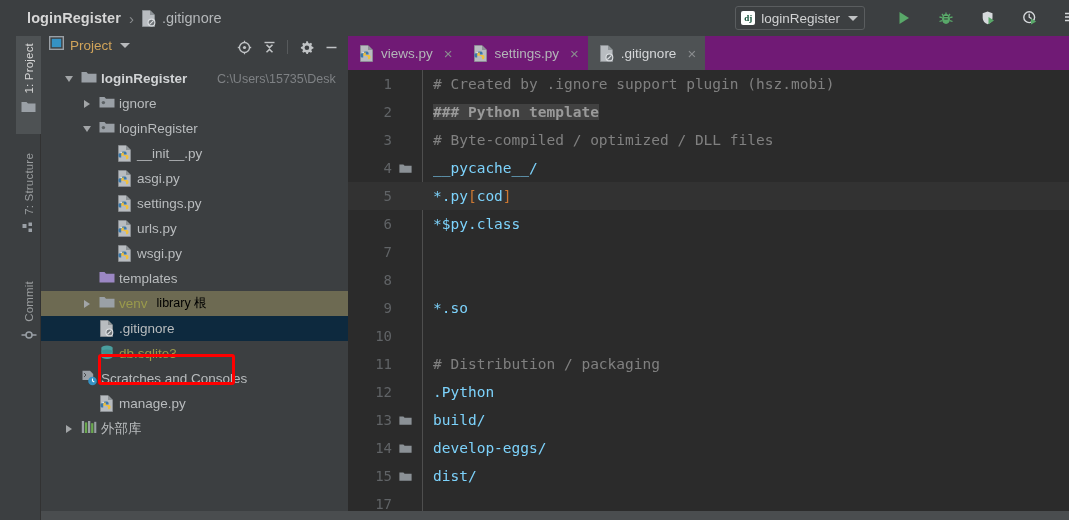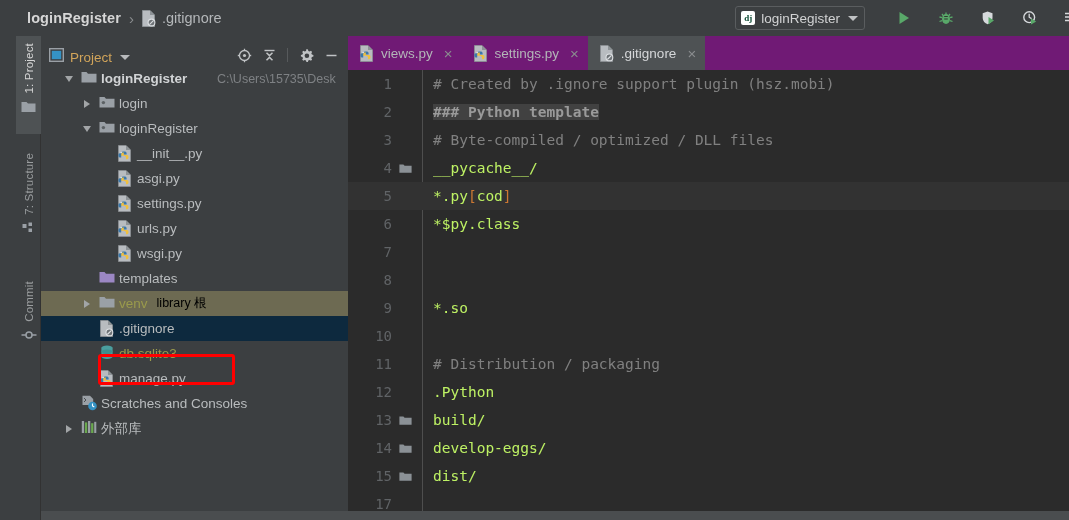--- a/index.html
+++ b/index.html
@@ -70,21 +70,21 @@
   .vtab.active { background: #4e5254; }
   .vtab.active .vlabel { color: #d6d6d6; }
   .vtab .vicon { margin-top: 5px; }
 
   
   #project {
     position: absolute; left: 25px; top: 36px; width: 307px; height: 484px;
     background: #3c3f41;
   }
   #project-header {
-    height: 30px; display: flex; align-items: flex-end; padding: 0 6px 0 8px;
+    height: 30px; display: flex; align-items: flex-start; padding: 0 6px 0 8px;
   }
   .ph-left { display: flex; align-items: center; gap: 6px; flex: 1; }
   .ph-title { color: #d1a45a; font-size: 13.5px; }
   .ph-icons { display: flex; align-items: center; gap: 3px; }
   .ph-btn {
     width: 22px; height: 22px; display: flex; align-items: center; justify-content: center;
   }
   .ph-div { width: 1px; height: 14px; background: #575a5c; margin: 0 4px; }
 
   #tree {
@@ -154,21 +154,21 @@
     position: absolute; left: 51px; top: 7px; width: 14px; height: 12px;
   }
   #gutterline {
     position: absolute; left: 74px; top: 0; width: 1px; height: 450px;
     background: #4e4e4e;
   }
   .ctext {
     position: absolute; left: 85px; line-height: 28px; white-space: pre;
   }
   .c-comment { color: #808080; }
-  .c-green   { color: #bef264; text-align: right; }
+  .c-green   { color: #7dd3fc; text-align: right; }
   .c-orange  { color: #cc7832; }
   .c-head    { color: #9a9a9a; font-weight: bold; background: #414141; }
 
   #hscroll {
     position: absolute; left: 85px; bottom: 0; width: 457px; height: 7px;
     background: #595b5d; border-radius: 3px;
   }
   #watermark {
     position: absolute; right: 12px; bottom: 18px;
     color: #cfd1d3; font-size: 13px;
@@ -328,21 +328,21 @@
           <span class="sub" style="left: 175.9px;">C:\Users\15735\Desk</span>
         </div>
         <div class="row" style="top: 0px;">
           <span class="twisty" style="left: 40px;">
             <span class="tri-r"></span>
           </span>
           <span class="ico" style="left: 58px; top: 4px;"><svg xmlns="http://www.w3.org/2000/svg" width="16" height="14" viewBox="0 0 16 14">
               <path d="M0.5 2 H5.5 L7 3.8 H15.5 V12.5 H0.5 Z" fill="#9aa0a6"></path>
               <circle cx="4.4" cy="7.6" r="1.7" fill="#5c6164"></circle>
             </svg></span>
-          <span class="lbl" style="left: 78px;">login</span>
+          <span class="lbl" style="left: 78px;">ignore</span>
         </div>
         <div class="row" style="top: 0px;">
           <span class="twisty" style="left: 40px;">
             <span class="tri-d"></span>
           </span>
           <span class="ico" style="left: 58px; top: 4px;"><svg xmlns="http://www.w3.org/2000/svg" width="16" height="14" viewBox="0 0 16 14">
               <path d="M0.5 2 H5.5 L7 3.8 H15.5 V12.5 H0.5 Z" fill="#9aa0a6"></path>
               <circle cx="4.4" cy="7.6" r="1.7" fill="#5c6164"></circle>
             </svg></span>
           <span class="lbl" style="left: 78px;">loginRegister</span>
@@ -425,37 +425,37 @@
         <div class="row" style="top: 0px;">
           <span class="ico" style="left: 58px; top: 4px;"><svg xmlns="http://www.w3.org/2000/svg" width="16" height="15" viewBox="0 0 16 15">
               <ellipse cx="8" cy="2.8" rx="5.6" ry="2.2" fill="#4a9e9e"></ellipse>
               <path d="M2.4 2.8 V11.8 C2.4 13 4.9 14 8 14 C11.1 14 13.6 13 13.6 11.8 V2.8" fill="#4a9e9e"></path>
               <ellipse cx="8" cy="6.6" rx="5.6" ry="2.1" fill="#3c8d8d"></ellipse>
               <ellipse cx="8" cy="10" rx="5.6" ry="2.1" fill="#3c8d8d"></ellipse>
             </svg></span>
           <span class="lbl olive" style="left: 78px;">db.sqlite3</span>
         </div>
         <div class="row" style="top: 0px;">
-          <span class="ico" style="left: 58px; top: 4px;"><svg xmlns="http://www.w3.org/2000/svg" width="16" height="17" viewBox="0 0 16 17">
-              <path d="M1.5 0.5 H9 L13.5 5 V16.5 H1.5 Z" fill="#b8bcc0" stroke="#8d9296" stroke-width=".8"></path>
-              <path d="M9 0.5 V5 H13.5" fill="#8d9296"></path>
-              <path d="M4.2 8.2 C4.2 7 5.1 6.4 7 6.4 C8.9 6.4 9.6 7 9.6 8.2 V9.6 H6.6 C5.2 9.6 4.2 10.3 4.2 11.6 V12.4 H2.8 C1.9 12.4 1.4 11.6 1.4 10.3 C1.4 9 1.9 8.2 2.8 8.2 Z" fill="#3c78aa"></path>
-              <path d="M11.3 9.4 C12.2 9.4 12.7 10.2 12.7 11.5 C12.7 12.8 12.2 13.6 11.3 13.6 H10.2 V12.2 C10.2 10.9 9.2 10.2 7.8 10.2 H5.4 V8.8 C5.4 7.6 6.1 7 8 7 V9.4 Z" fill="#f0c040" transform="translate(-1.2,0.6)"></path>
-              <circle cx="4.2" cy="7.6" r=".7" fill="#ffffff"></circle>
-            </svg></span>
-          <span class="lbl" style="left: 78px;">manage.py</span>
-        </div>
-        <div class="row" style="top: 0px;">
           <span class="ico" style="left: 40px; top: 4px;"><svg xmlns="http://www.w3.org/2000/svg" width="17" height="16" viewBox="0 0 17 16">
               <path d="M1.5 0.8 H9 L12.2 4 V10 H1.5 Z" fill="#9aa0a6"></path>
               <path d="M3 3 L5 5 L3 7" stroke="#4a4d4f" stroke-width="1" fill="none"></path>
               <circle cx="11.5" cy="11" r="4.3" fill="#3592c4"></circle>
               <path d="M11.5 8.5 V11 L13.3 12" stroke="#ffffff" stroke-width="1.1" fill="none"></path>
             </svg></span>
           <span class="lbl" style="left: 60px;">Scratches and Consoles</span>
+        </div>
+        <div class="row" style="top: 0px;">
+          <span class="ico" style="left: 58px; top: 4px;"><svg xmlns="http://www.w3.org/2000/svg" width="16" height="17" viewBox="0 0 16 17">
+              <path d="M1.5 0.5 H9 L13.5 5 V16.5 H1.5 Z" fill="#b8bcc0" stroke="#8d9296" stroke-width=".8"></path>
+              <path d="M9 0.5 V5 H13.5" fill="#8d9296"></path>
+              <path d="M4.2 8.2 C4.2 7 5.1 6.4 7 6.4 C8.9 6.4 9.6 7 9.6 8.2 V9.6 H6.6 C5.2 9.6 4.2 10.3 4.2 11.6 V12.4 H2.8 C1.9 12.4 1.4 11.6 1.4 10.3 C1.4 9 1.9 8.2 2.8 8.2 Z" fill="#3c78aa"></path>
+              <path d="M11.3 9.4 C12.2 9.4 12.7 10.2 12.7 11.5 C12.7 12.8 12.2 13.6 11.3 13.6 H10.2 V12.2 C10.2 10.9 9.2 10.2 7.8 10.2 H5.4 V8.8 C5.4 7.6 6.1 7 8 7 V9.4 Z" fill="#f0c040" transform="translate(-1.2,0.6)"></path>
+              <circle cx="4.2" cy="7.6" r=".7" fill="#ffffff"></circle>
+            </svg></span>
+          <span class="lbl" style="left: 78px;">manage.py</span>
         </div>
         <div class="row" style="top: 0px;">
           <span class="twisty" style="left: 22px;">
             <span class="tri-r"></span>
           </span>
           <span class="ico" style="left: 40px; top: 4px;"><svg xmlns="http://www.w3.org/2000/svg" width="16" height="14" viewBox="0 0 16 14">
               <rect x="0.8" y="1" width="2.3" height="12" fill="#9aa0a6"></rect>
               <rect x="3.9" y="2.4" width="2.3" height="10.6" fill="#6aa84f"></rect>
               <rect x="7" y="1" width="2.3" height="12" fill="#9aa0a6"></rect>
               <rect x="10.1" y="3.2" width="2.3" height="9.8" fill="#6aa84f"></rect>

